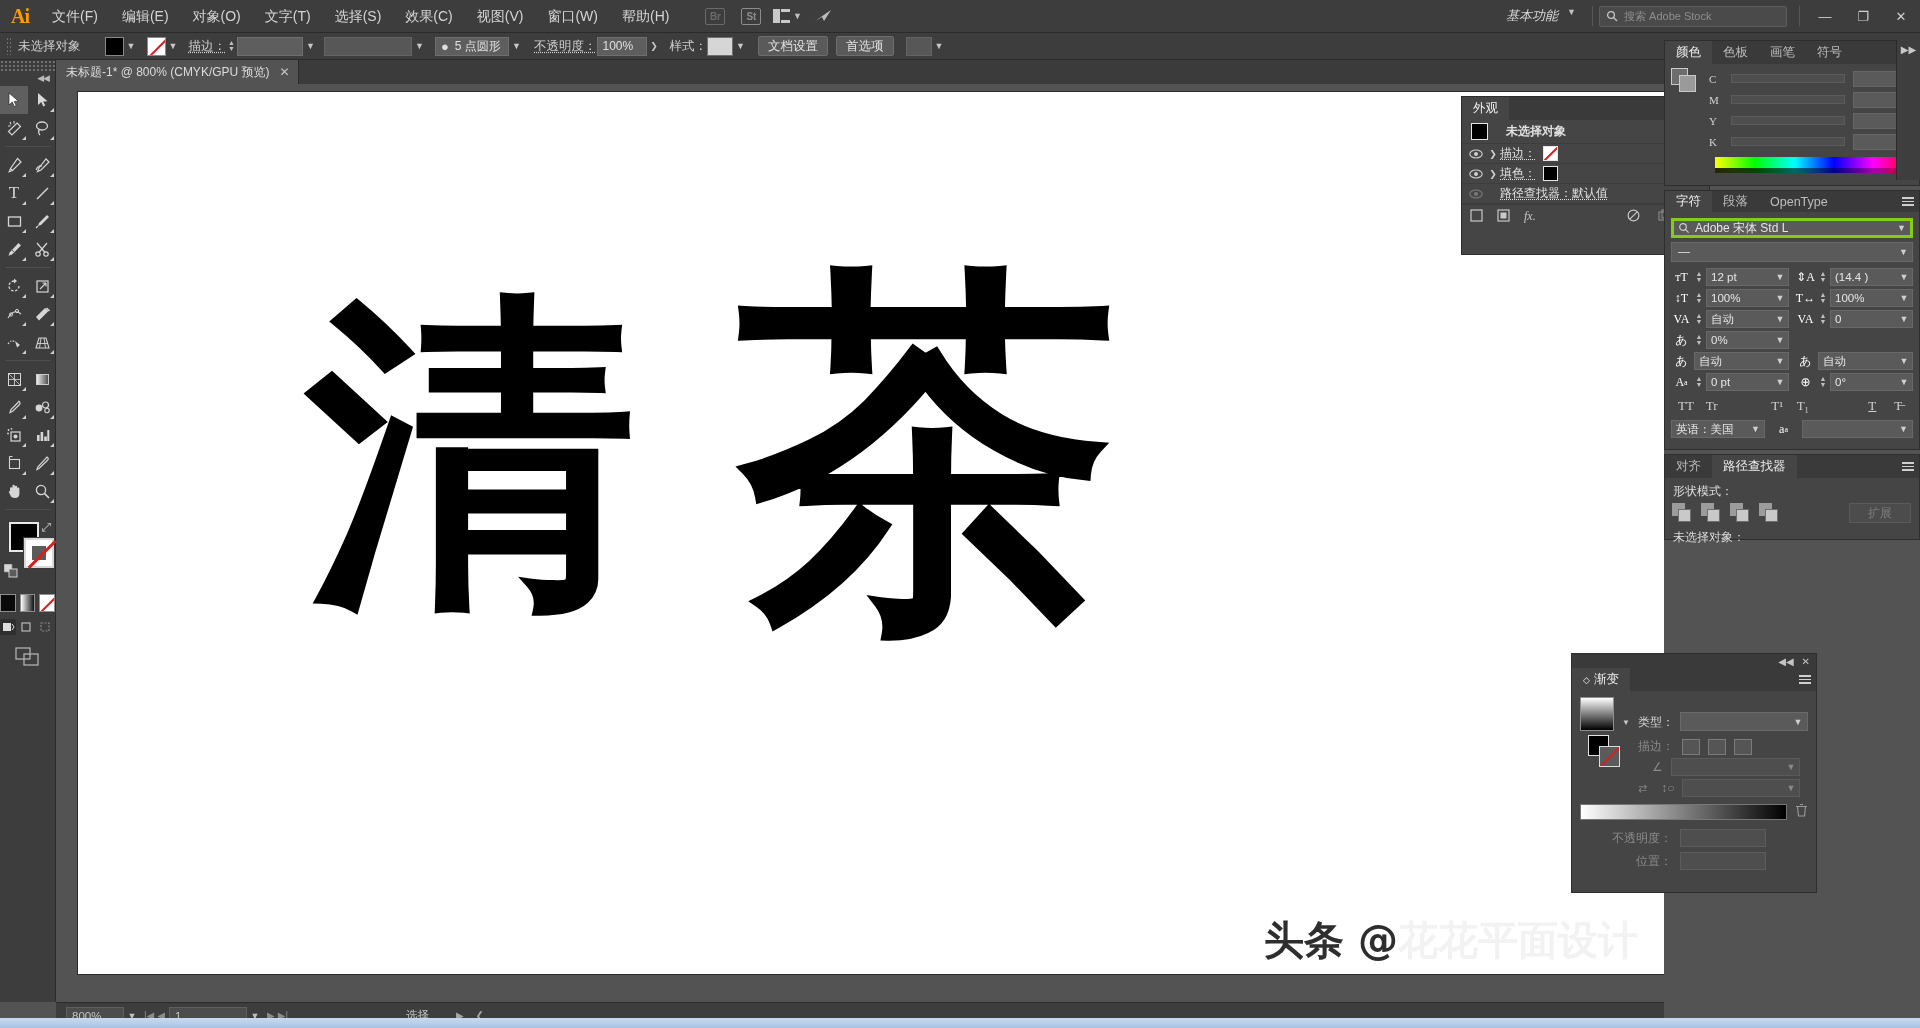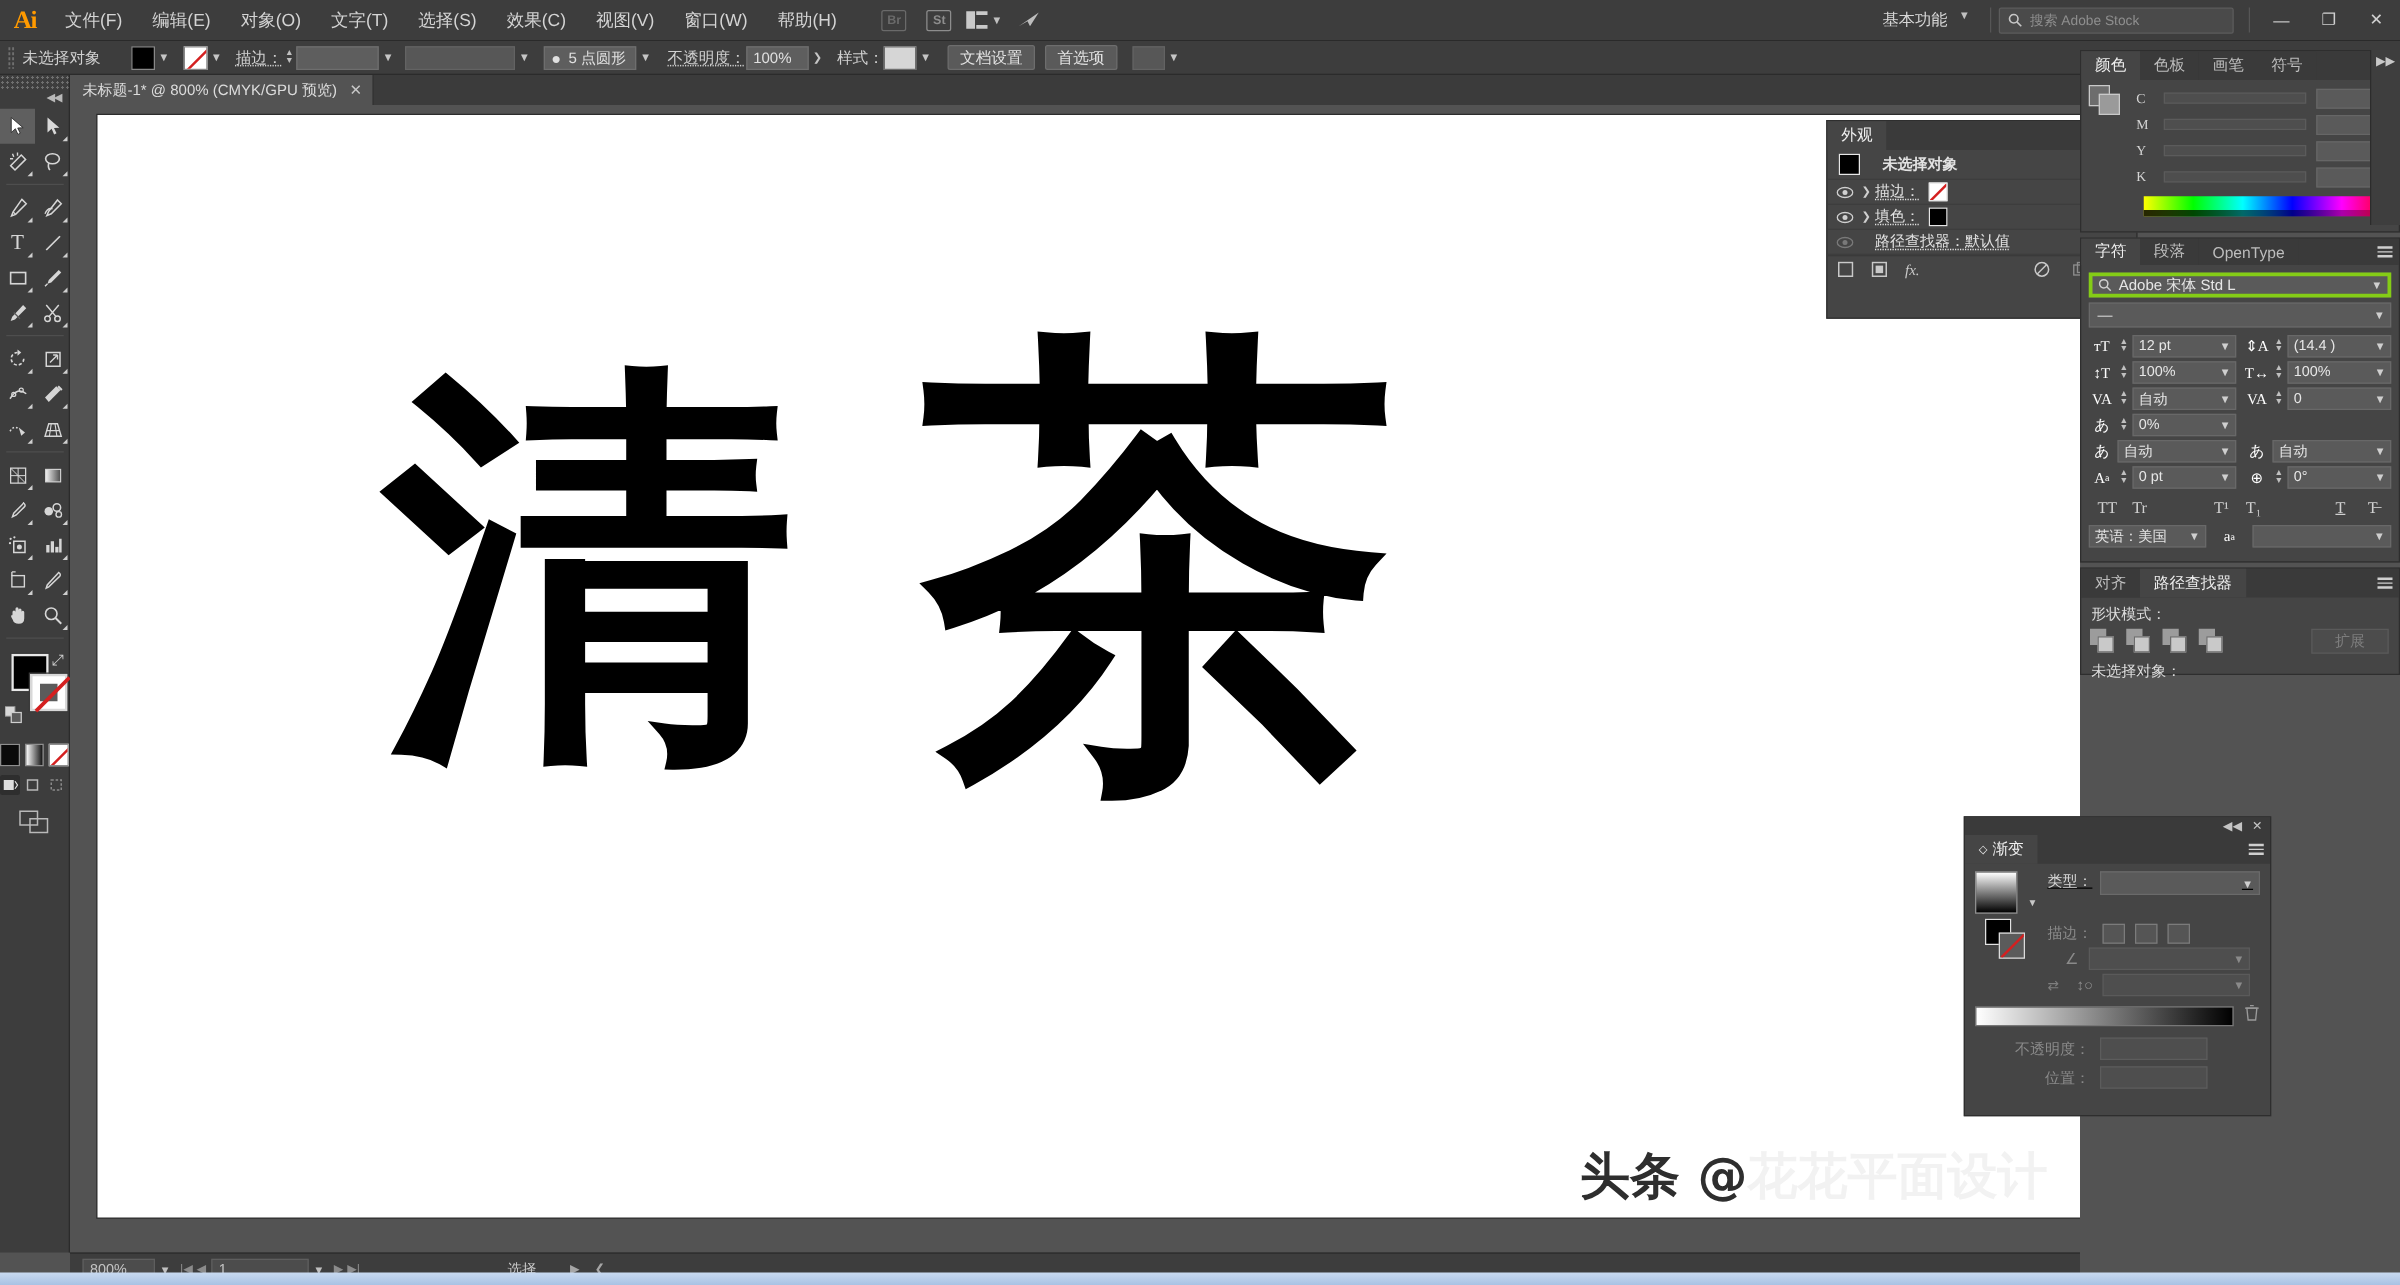--- a/index.html
+++ b/index.html
@@ -38,21 +38,21 @@
     display: flex; align-items: center; justify-content: center;
     font-size: 10px; color: #8d8d8d; font-weight: bold;
   }
   .mb-icon .boxic.dim { border-color: #6a6a6a; color: #6a6a6a; }
   .arrange-ic { display:flex; gap:1px; }
   .arrange-ic i { display:block; width:7px; height:14px; background:#c9c9c9; }
   .arrange-ic i:last-child { width:9px; background:none; border-top:3px solid #c9c9c9; border-bottom:3px solid #c9c9c9; height:14px; }
   .chev { color:#c0c0c0; font-size: 9px; margin-left: 3px; }
   .menubar-right { margin-left: auto; display: flex; align-items: center; height: 33px; }
   .workspace-btn {
-    color: #d8d8d8; font-size: 13px; padding: 0 10px; display:flex; align-items:flex-start; gap:6px;
+    color: #d8d8d8; font-size: 13px; padding: 0 10px; display:flex; align-items:flex-start; gap:6px;font-style:italic;
   }
   .vbar { width:1px; height:20px; background:#565656; margin: 0 6px; }
   .stock-search {
     display: flex; align-items: center; gap: 6px;
     background: #4a4a4a; border: 1px solid #5c5c5c; border-radius: 2px;
     height: 21px; width: 188px; padding: 0 6px; margin-right: 6px;
   }
   .stock-search .ph { color: #8e8e8e; font-size: 11px; text-align: right; }
   .win-btns { display: flex; align-items: center; }
   .win-btn { width: 38px; height: 33px; display:flex; align-items:center; justify-content:center; color:#d0d0d0; font-size: 13px; }
@@ -270,21 +270,21 @@
   .pf-ic { width: 21px; height: 21px; position: relative; }
   .pf-ic .s1 { position:absolute; left:0; top:0; width:13px; height:13px; background:#9c9c9c; }
   .pf-ic .s2 { position:absolute; left:6px; top:6px; width:13px; height:13px; background:#c9c9c9; border:1px solid #6d6d6d; }
   .pf-expand { margin-left:auto; margin-right:8px; width: 62px; height: 20px;
     background:#4c4c4c; border:1px solid #5a5a5a; color:#7d7d7d; font-size:12px;
     display:flex; align-items:center; justify-content:center; }
   #gradient2 { left: 1571px; top: 653px; width: 246px; height: 240px; }
   .gr-top { display:flex; padding: 6px 8px 0 8px; gap: 8px; }
   .gr-preview { width: 34px; height: 34px; background: linear-gradient(180deg,#fff,#000); border:1px solid #8f8f8f; }
   .gr-caret { color:#c8c8c8; font-size: 8px; align-self:flex-end; padding-bottom: 4px;}
-  .gr-field { flex:1; display:flex; align-items:flex-start; gap:6px;text-decoration:underline; }
+  .gr-field { flex:1; display:flex; align-items:flex-end; gap:6px; }
   .gr-lbl { color:#d6d6d6; font-size:12px; white-space:nowrap; }
   .gr-lbl.dim { color:#8a8a8a; }
   .gr-sel { flex:1; height:19px; background:#5a5a5a; border:1px solid #6a6a6a; display:flex; align-items:center; }
   .gr-sel .drop { margin-left:auto; width:18px; text-align:center; color:#cfcfcf; font-size:9px; }
   .gr-sw-pair { position:relative; width:40px; height:34px; margin-left: 8px; }
   .gr-sw-pair .f { position:absolute; left:0; top:0; width:21px; height:21px; background:#000; border:1.5px solid #e2e2e2; }
   .gr-sw-pair .s { position:absolute; left:11px; top:11px; width:21px; height:21px; background:#5b5b5b; border:1.5px solid #dcdcdc; overflow:hidden;}
   .gr-sw-pair .s::after { content:''; position:absolute; left:-3px; top:8px; width:28px; height:2px; background:#d42020; transform:rotate(-45deg);}
   .gr-small-row { display:flex; align-items:center; gap:8px; padding: 3px 8px 0 8px; }
   .gr-mini { width:18px; height:16px; border:1px solid #7b7b7b; background:#555; }

